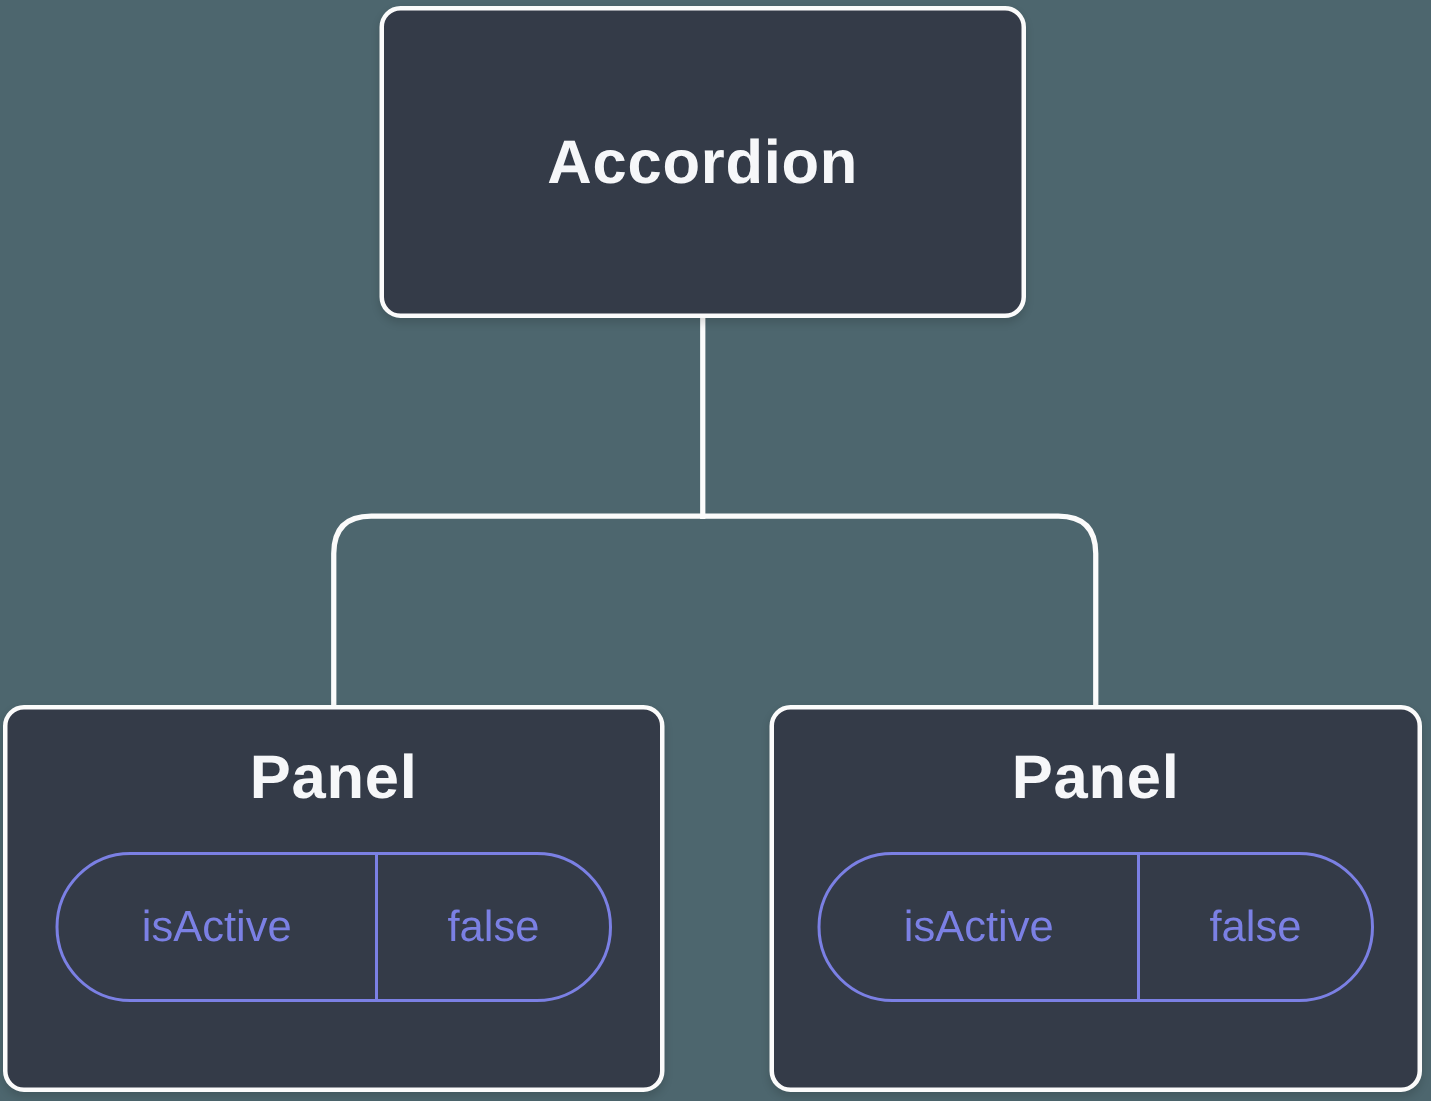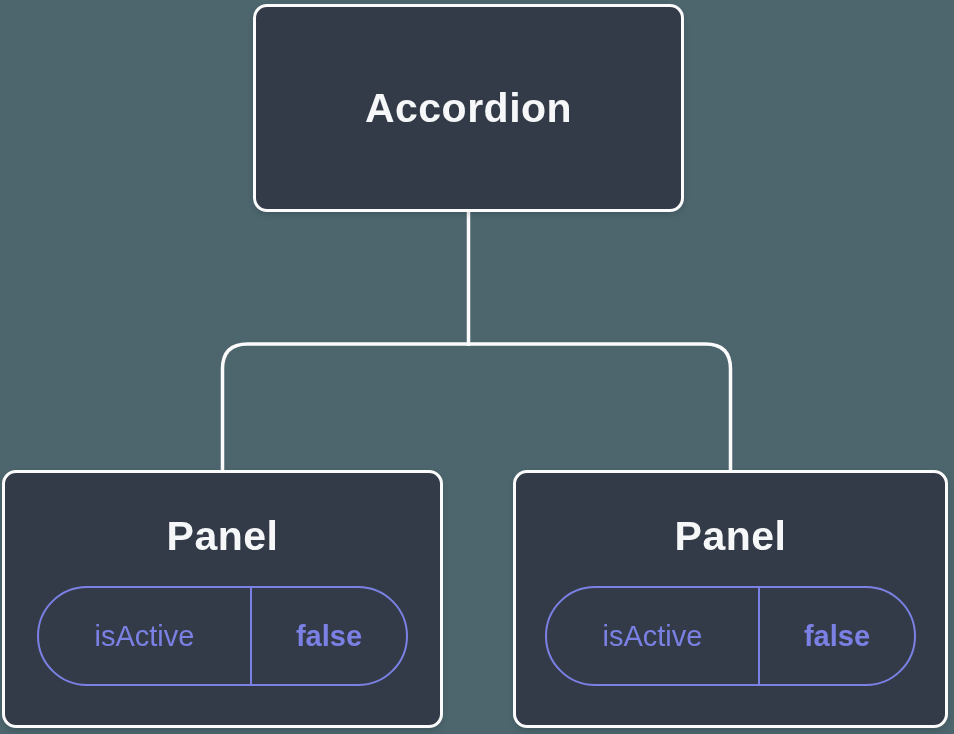--- a/index.html
+++ b/index.html
@@ -59,21 +59,21 @@
   }
   .panel-node {
     top: 470px;
     height: 258px;
     display: flex;
     flex-direction: column;
     align-items: center;
   }
   .panel-left  { left: 2px;   width: 441px; }
   .panel-right { left: 513px; width: 435px; }
-  .panel-node .node-title { margin-top: 40px; }
+  .panel-node .node-title { margin-top: 22px; }
   .state-pill {
     margin-top: 26px;
     width: 371px;
     height: 100px;
     border: 2.5px solid var(--state-accent);
     border-radius: 50px;
     display: flex;
     align-items: stretch;
     color: var(--state-accent);
     font-size: 29px;
@@ -81,21 +81,21 @@
   }
   .pill-cell {
     display: flex;
     align-items: center;
     justify-content: center;
   }
   .pill-key {
     width: 213px;
     border-right: 2.5px solid var(--state-accent);
   }
-  .pill-value { flex: 1; font-weight: bold; }
+  .pill-value { flex: 1; }
 </style>
 </head>
 <body>
 
 <div class="canvas">
 
   <svg class="connectors" viewBox="0 0 954 734" aria-hidden="true">
     <path d="M 468.5 210 L 468.5 346"></path>
     <path d="M 222.5 471 L 222.5 369 Q 222.5 344 247.5 344 L 705.5 344 Q 730.5 344 730.5 369 L 730.5 471"></path>
   </svg>

